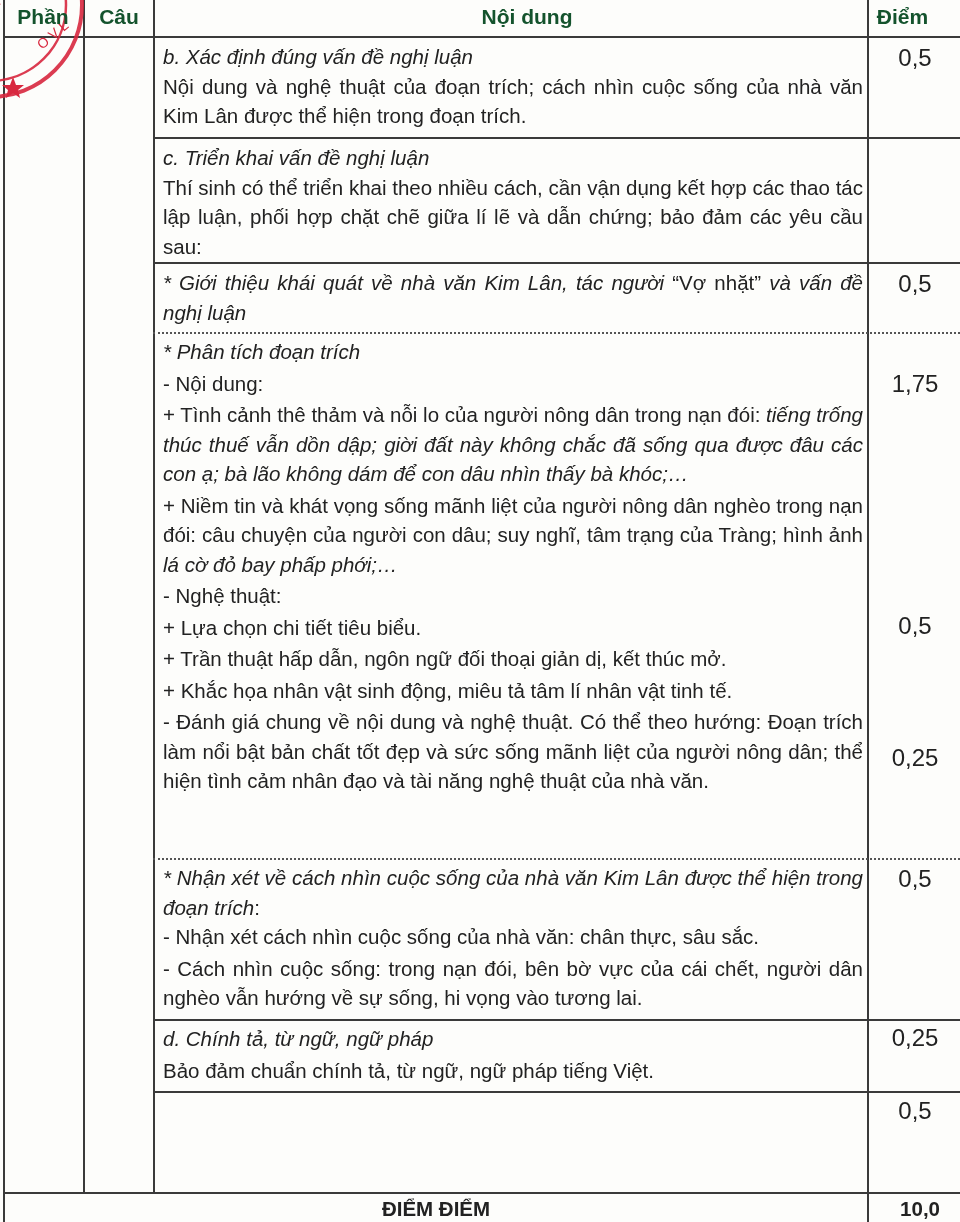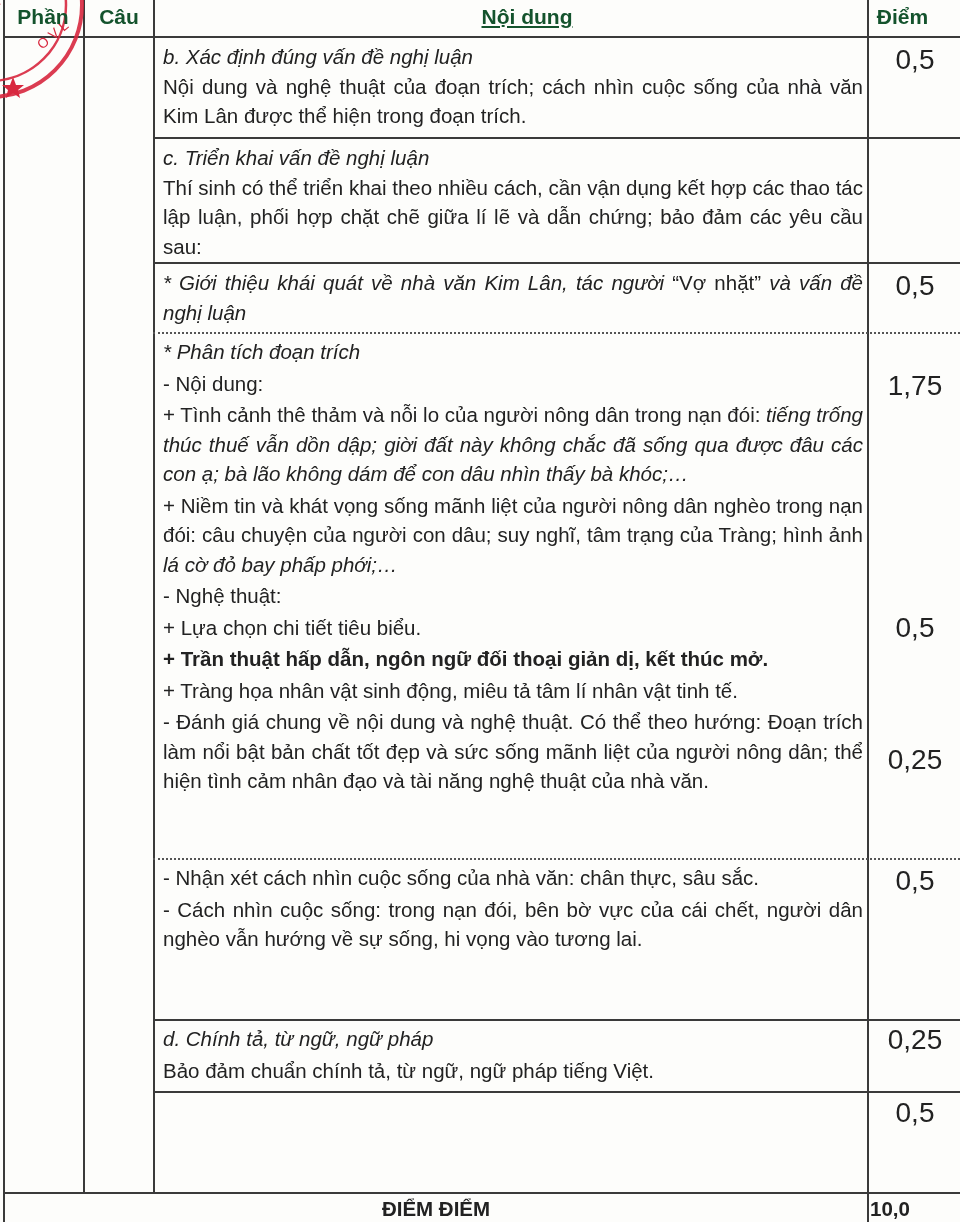--- a/index.html
+++ b/index.html
@@ -11,23 +11,23 @@
   }
   .page { position: absolute; left: 0; top: 0; width: 960px; height: 1222px; }
   .vline { position: absolute; top: 0; width: 2px; background: #3a3a3a; }
   .hline { position: absolute; height: 2px; background: #3a3a3a; }
   .hline.dotted { height: 0; background: none; border-top: 2px dotted #555; }
   .cell { position: absolute; box-sizing: border-box; }
   .hdr { font-weight: bold; font-size: 21px; color: #14532d; text-align: center; }
   .content { left: 163px; width: 700px; font-size: 20.5px; line-height: 29.5px; text-align: justify; }
   .content p { margin: 0; }
   .it { font-style: italic; }
-  .score { left: 870px; width: 90px; font-size: 28px; text-align: center; }
+  .score { left: 870px; width: 90px; font-size: 24px; text-align: center; }
   .total-label { left: 4px; width: 864px; font-weight: bold; font-size: 20.5px; text-align: center; }
-  .total-score { left: 870px; width: 70px; font-weight: bold; font-size: 20.5px; text-align: left; }
+  .total-score { left: 870px; width: 70px; font-weight: bold; font-size: 20.5px; text-align: right; }
   .stamp { position: absolute; left: -70px; top: -55px; width: 210px; height: 160px; pointer-events: none; }
 </style>
 </head>
 <body>
 
 <div class="page">
 
   <div class="vline" style="left:3px; height:1222px;"></div>
   <div class="vline" style="left:83px; height:1192px;"></div>
   <div class="vline" style="left:153px; height:1192px;"></div>
@@ -49,21 +49,21 @@
       <path d="M-10 30 Q20 5 55 20 Q80 0 110 25" stroke-width="3"></path>
       <path d="M10 55 Q40 40 70 60" stroke-width="2.5"></path>
       <path d="M0 80 L40 70" stroke-width="2"></path>
     </g>
     <text x="112" y="105" fill="#d8283f" font-family="Liberation Sans, sans-serif" font-size="14" transform="rotate(-40 112 105)">O V L</text>
     <polygon fill="#d8283f" points="83,132 86,140 94,140 88,145 90,153 83,148 76,153 78,145 72,140 80,140"></polygon>
   </svg>
 
   <div class="cell hdr" style="left:3px; width:80px; top:5px;">Phần</div>
   <div class="cell hdr" style="left:85px; width:68px; top:5px;">Câu</div>
-  <div class="cell hdr" style="left:155px; width:744px; top:5px;text-decoration:underline;">Nội dung</div>
+  <div class="cell hdr" style="left:155px; width:744px; top:5px;">Nội dung</div>
   <div class="cell hdr" style="left:869px; width:67px; top:5px;">Điểm</div>
 
   <div class="cell content" style="top:42px;">
     <p class="it">b. Xác định đúng vấn đề nghị luận</p>
     <p>Nội dung và nghệ thuật của đoạn trích; cách nhìn cuộc sống của nhà văn Kim Lân được thể hiện trong đoạn trích.</p>
   </div>
   <div class="cell score" style="top:44px;">0,5</div>
 
   <div class="cell content" style="top:143px;">
     <p class="it">c. Triển khai vấn đề nghị luận</p>
@@ -75,29 +75,30 @@
   </div>
   <div class="cell score" style="top:270px;">0,5</div>
 
   <div class="cell content" style="top:337px;">
     <p class="it">* Phân tích đoạn trích</p>
     <p style="margin-top:2px;">- Nội dung:</p>
     <p style="margin-top:2px;"><span>+ Tình cảnh thê thảm và nỗi lo của người nông dân trong nạn đói: </span><span class="it">tiếng trống thúc thuế vẫn dồn dập; giời đất này không chắc đã sống qua được đâu các con ạ; bà lão không dám để con dâu nhìn thấy bà khóc;…</span></p>
     <p style="margin-top:2px;"><span>+ Niềm tin và khát vọng sống mãnh liệt của người nông dân nghèo trong nạn đói: câu chuyện của người con dâu; suy nghĩ, tâm trạng của Tràng; hình ảnh </span><span class="it">lá cờ đỏ bay phấp phới;…</span></p>
     <p style="margin-top:2px;">- Nghệ thuật:</p>
     <p style="margin-top:2px;">+ Lựa chọn chi tiết tiêu biểu.</p>
-    <p style="margin-top:2px;font-weight:bold;">+ Trần thuật hấp dẫn, ngôn ngữ đối thoại giản dị, kết thúc mở.</p>
-    <p style="margin-top:2px;">+ Tràng họa nhân vật sinh động, miêu tả tâm lí nhân vật tinh tế.</p>
+    <p style="margin-top:2px;">+ Trần thuật hấp dẫn, ngôn ngữ đối thoại giản dị, kết thúc mở.</p>
+    <p style="margin-top:2px;">+ Khắc họa nhân vật sinh động, miêu tả tâm lí nhân vật tinh tế.</p>
     <p style="margin-top:2px;">- Đánh giá chung về nội dung và nghệ thuật. Có thể theo hướng: Đoạn trích làm nổi bật bản chất tốt đẹp và sức sống mãnh liệt của người nông dân; thể hiện tình cảm nhân đạo và tài năng nghệ thuật của nhà văn.</p>
   </div>
   <div class="cell score" style="top:370px;">1,75</div>
   <div class="cell score" style="top:612px;">0,5</div>
   <div class="cell score" style="top:744px;">0,25</div>
 
   <div class="cell content" style="top:863px;">
+    <p><span class="it">* Nhận xét về cách nhìn cuộc sống của nhà văn Kim Lân được thể hiện trong đoạn trích</span><span>:</span></p>
     <p>- Nhận xét cách nhìn cuộc sống của nhà văn: chân thực, sâu sắc.</p>
     <p style="margin-top:2px;">- Cách nhìn cuộc sống: trong nạn đói, bên bờ vực của cái chết, người dân nghèo vẫn hướng về sự sống, hi vọng vào tương lai.</p>
   </div>
   <div class="cell score" style="top:865px;">0,5</div>
 
   <div class="cell content" style="top:1024px;">
     <p class="it">d. Chính tả, từ ngữ, ngữ pháp</p>
     <p style="margin-top:2px;">Bảo đảm chuẩn chính tả, từ ngữ, ngữ pháp tiếng Việt.</p>
   </div>
   <div class="cell score" style="top:1024px;">0,25</div>

